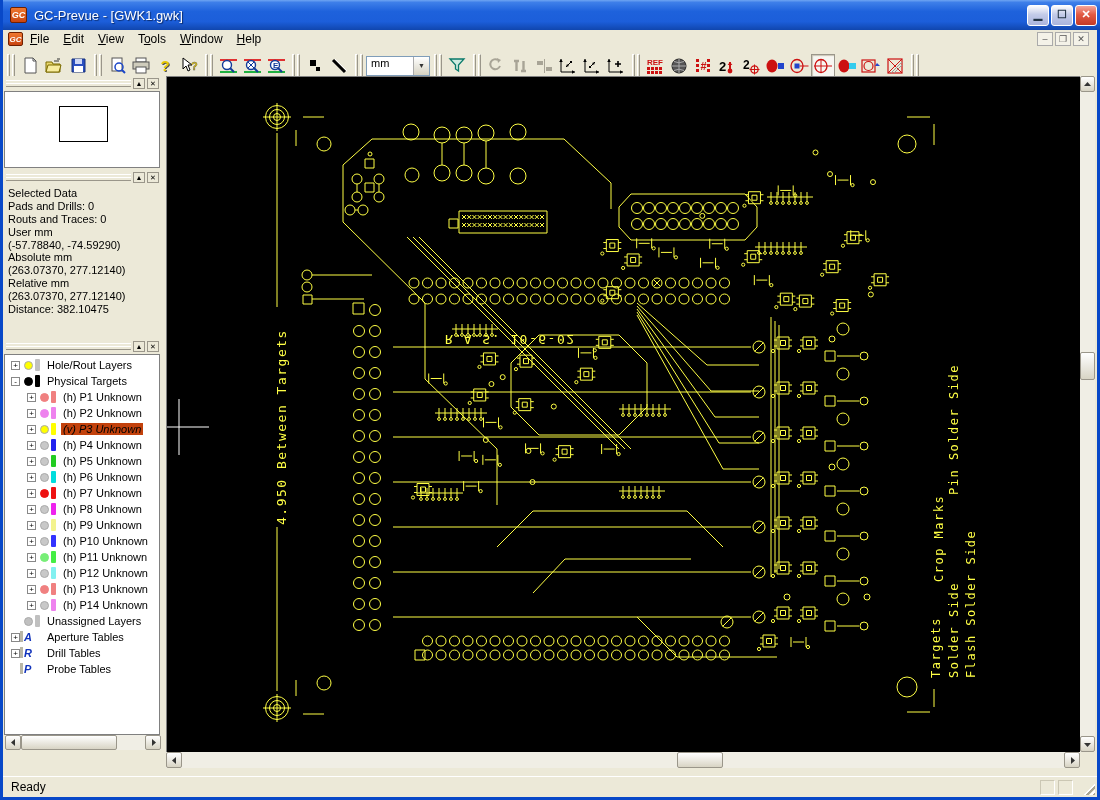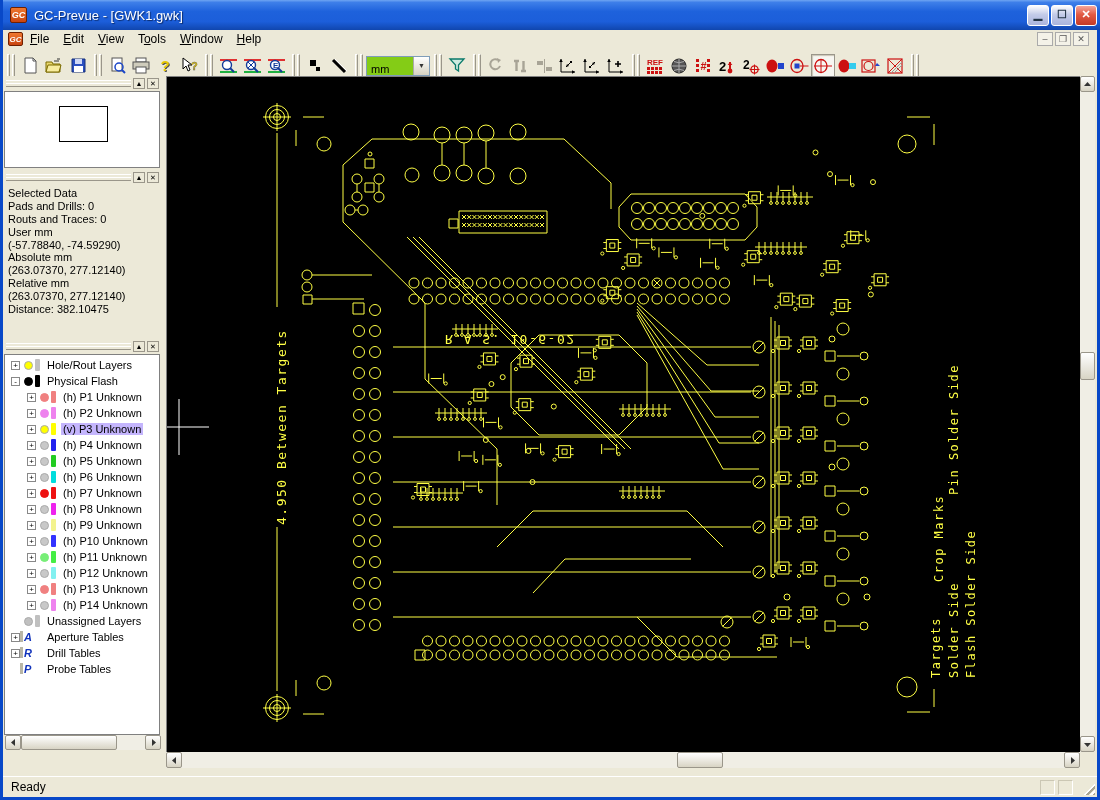--- a/index.html
+++ b/index.html
@@ -39,22 +39,22 @@
   
   #toolbar { position:absolute; left:0; top:48px; width:1094px; height:36px;
     background:#ECE9D8; border-bottom:1px solid #cfccb8; display:flex; align-items:center; }
   .tb-grip { width:8px; height:24px; margin:0 3px 0 4px; display:flex; gap:2px; }
   .tb-grip i { width:3px; height:100%; border-left:1px solid #fff; border-top:1px solid #fff;
     border-right:1px solid #9a968a; border-bottom:1px solid #9a968a; background:#e4e1d0; }
   .tbtn { width:24px; height:24px; display:flex; align-items:center; justify-content:center; }
   .tbtn.pressed { border:1px solid #9a968a; background:#F7F6F1;
     box-shadow:inset 1px 1px 1px #c9c6b6; }
   .tbtn svg { display:block; }
-  .combo { width:64px; height:20px; border:1px solid #7F9DB9; background:#84cc16;
-    display:flex; align-items:flex-end; font-size:11px; }
+  .combo { width:64px; height:20px; border:1px solid #7F9DB9; background:#ffffff;
+    display:flex; align-items:flex-start; font-size:11px; }
   .combo .val { flex:1; padding-left:4px; }
   .combo .drop { width:16px; height:18px; background:linear-gradient(180deg,#fff,#D6D2C2);
     border-left:1px solid #aaa; display:flex; align-items:center; justify-content:center;
     font-size:7px; color:#333; }
 
   
   #main { position:absolute; left:0; top:76px; width:1094px; height:692px; background:#ECE9D8; }
   #sidebar { position:absolute; left:0; top:0; width:158px; height:692px; }
   #splitter { position:absolute; left:158px; top:0; width:5px; height:692px; background:#ECE9D8; }
 
@@ -77,21 +77,21 @@
   #tree-box { margin-top:1px; height:381px; background:#fff; border:1px solid #808080;
     overflow:hidden; padding-top:2px; }
   .trow { height:16px; display:flex; align-items:center; font-size:11px; white-space:nowrap; }
   .trow .pad0 { width:6px; } .trow .pad1 { width:22px; }
   .expand { width:9px; height:9px; border:1px solid #888; background:#fff; font-size:8px;
     line-height:7px; text-align:center; color:#000; flex:none; margin-right:4px; }
   .noexp { width:13px; flex:none; }
   .dot { width:9px; height:9px; border-radius:50%; flex:none; }
   .bar { width:5px; height:12px; border-radius:1px; flex:none; margin-left:2px; }
   .tlabel { margin-left:5px; padding:0 2px; }
-  .tlabel.sel { background:#c4b5fd; }
+  .tlabel.sel { background:#c2410c;font-style:italic; }
   .tbl-ico { width:14px; flex:none; font-weight:bold; font-size:11px; color:#1133BB;
     font-style:italic; margin-right:2px; position:relative; }
   .tbl-ico i { position:absolute; left:-4px; top:0px; width:3px; height:11px;
     background:#b9b6a6; font-style:normal; }
 
   .sb-hscroll { position:absolute; left:1px; bottom:2px; width:156px; height:15px;
     background:#F0EEE5; display:flex; }
   .sbtn { width:16px; height:15px; background:linear-gradient(180deg,#fff,#D8D4C4);
     border:1px solid #9a968a; border-radius:2px; display:flex; align-items:center;
     justify-content:center; }
@@ -482,21 +482,21 @@
               <span class="expand">+</span>
               <span class="dot" style="background:#FFFF00;border:1px solid #aaa"></span>
               <span class="bar" style="background:#C0C0C0"></span>
               <span class="tlabel">Hole/Rout Layers</span>
             </div>
             <div class="trow">
               <span class="pad0"></span>
               <span class="expand">-</span>
               <span class="dot" style="background:#000000;border:1px solid #000000"></span>
               <span class="bar" style="background:#000000"></span>
-              <span class="tlabel">Physical Flash</span>
+              <span class="tlabel">Physical Targets</span>
             </div>
             <div class="trow">
               <span class="pad1"></span>
               <span class="expand">+</span>
               <span class="dot" style="background:#F08080;border:1px solid #F08080"></span>
               <span class="bar" style="background:#F08080"></span>
               <span class="tlabel">(h) P1 Unknown</span>
             </div>
             <div class="trow">
               <span class="pad1"></span>

